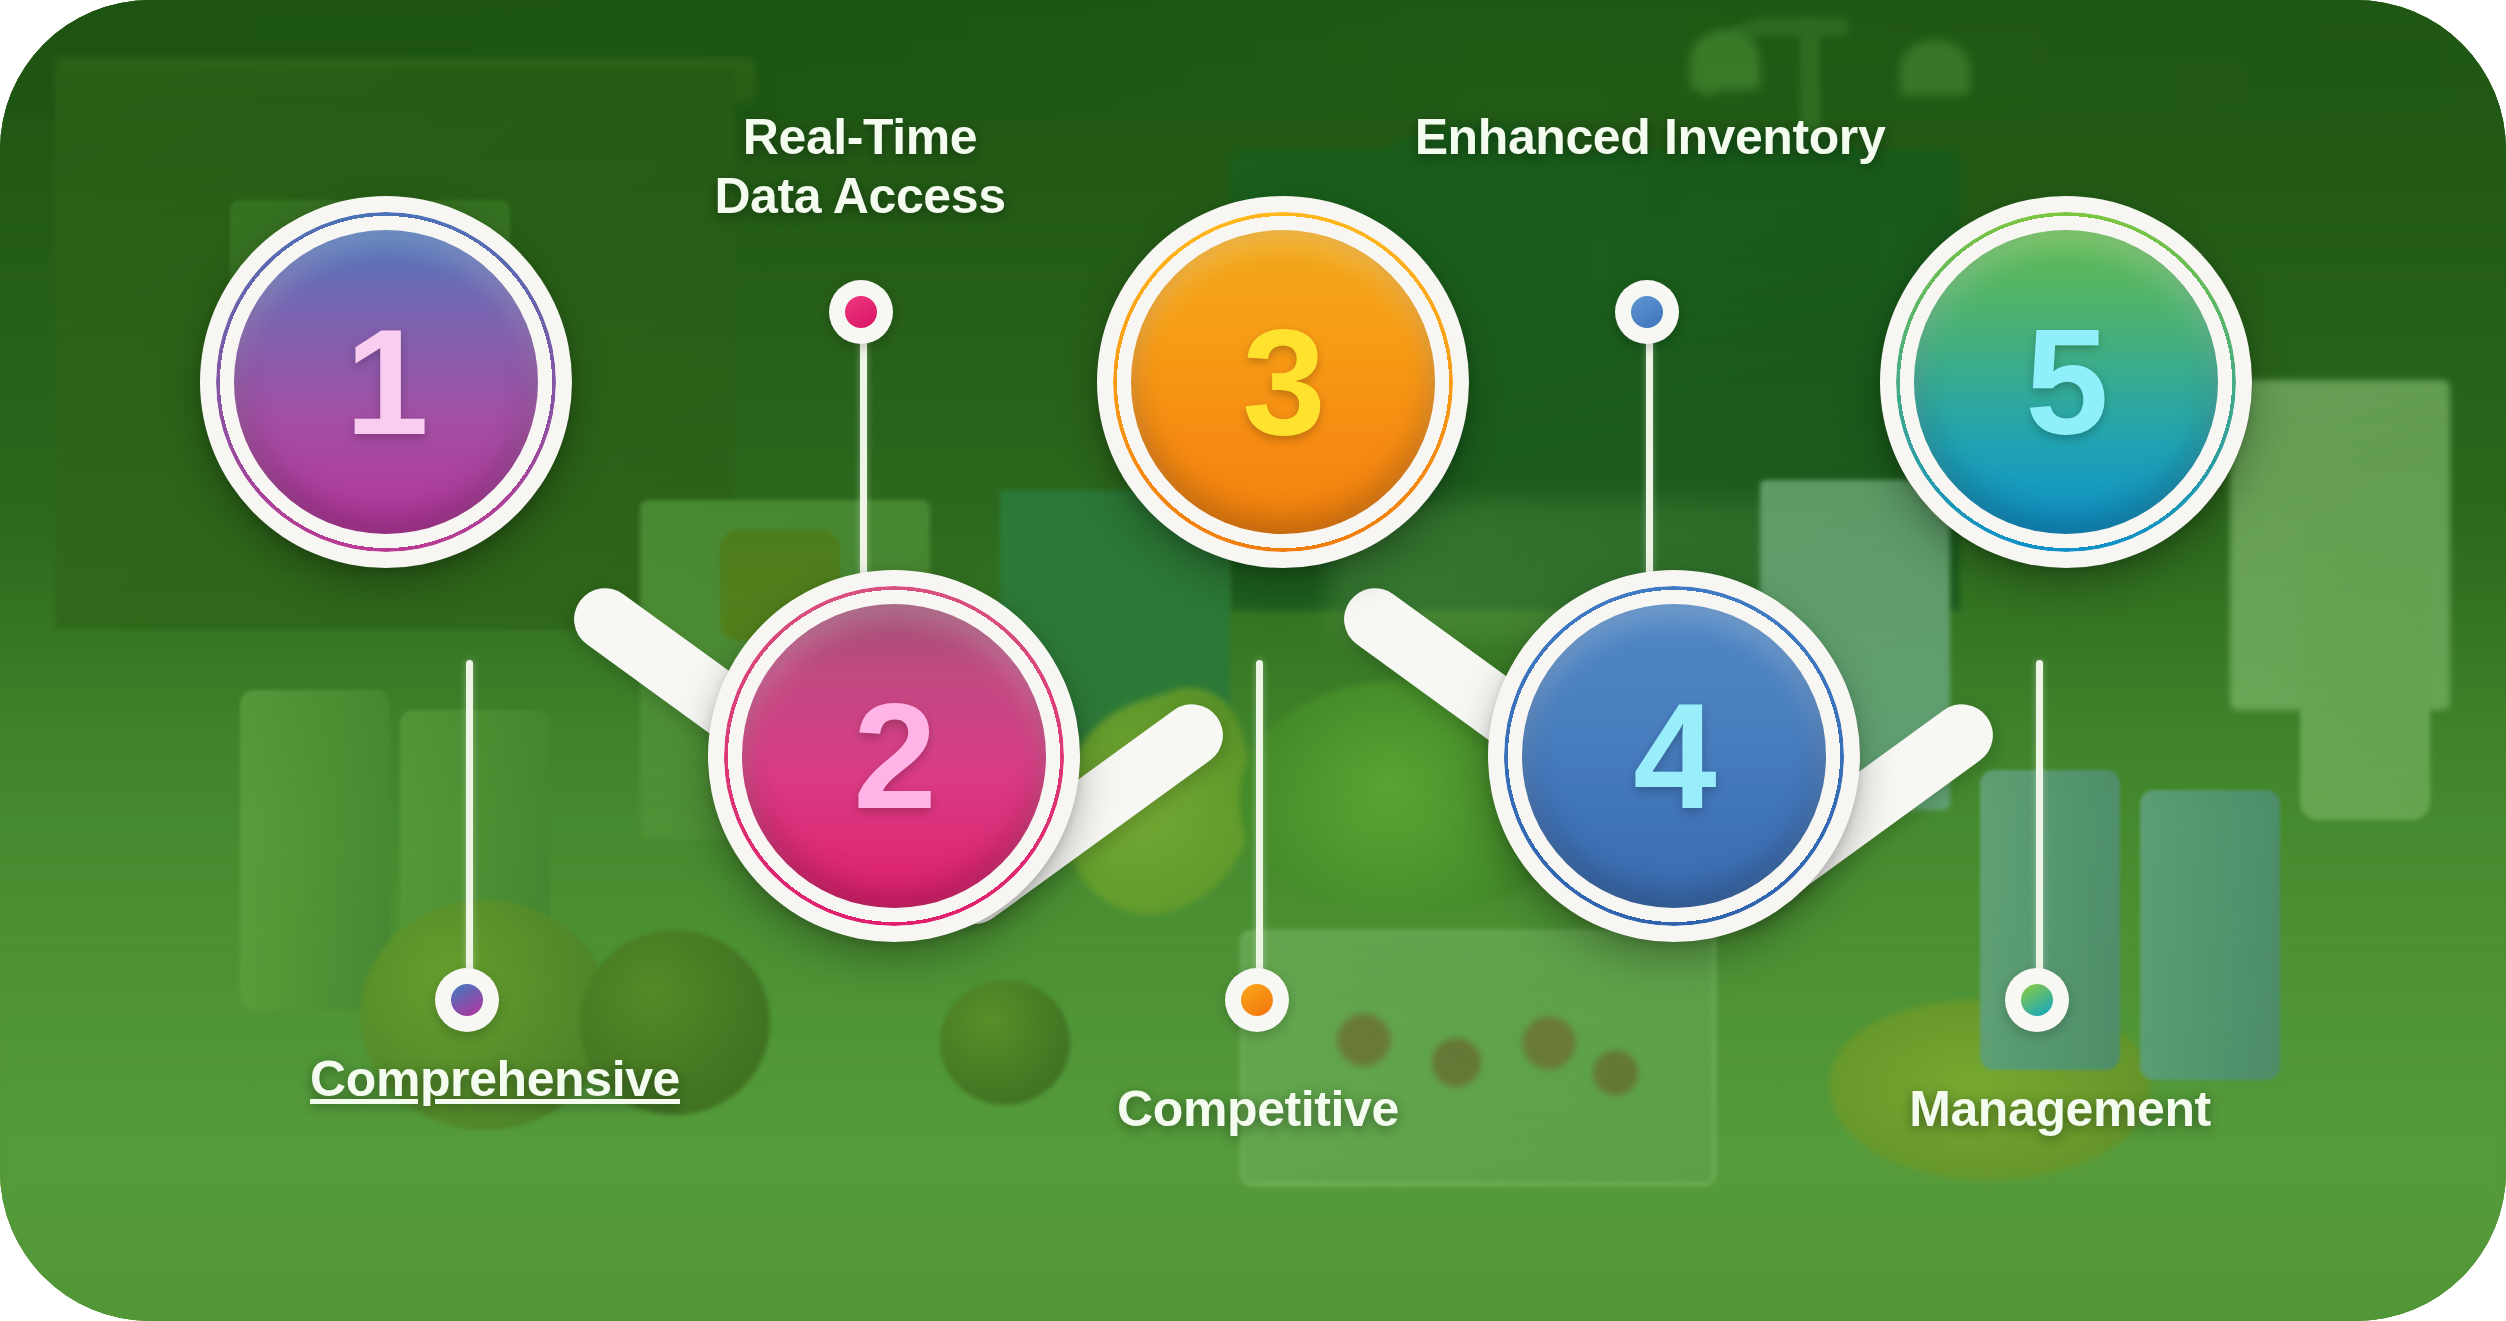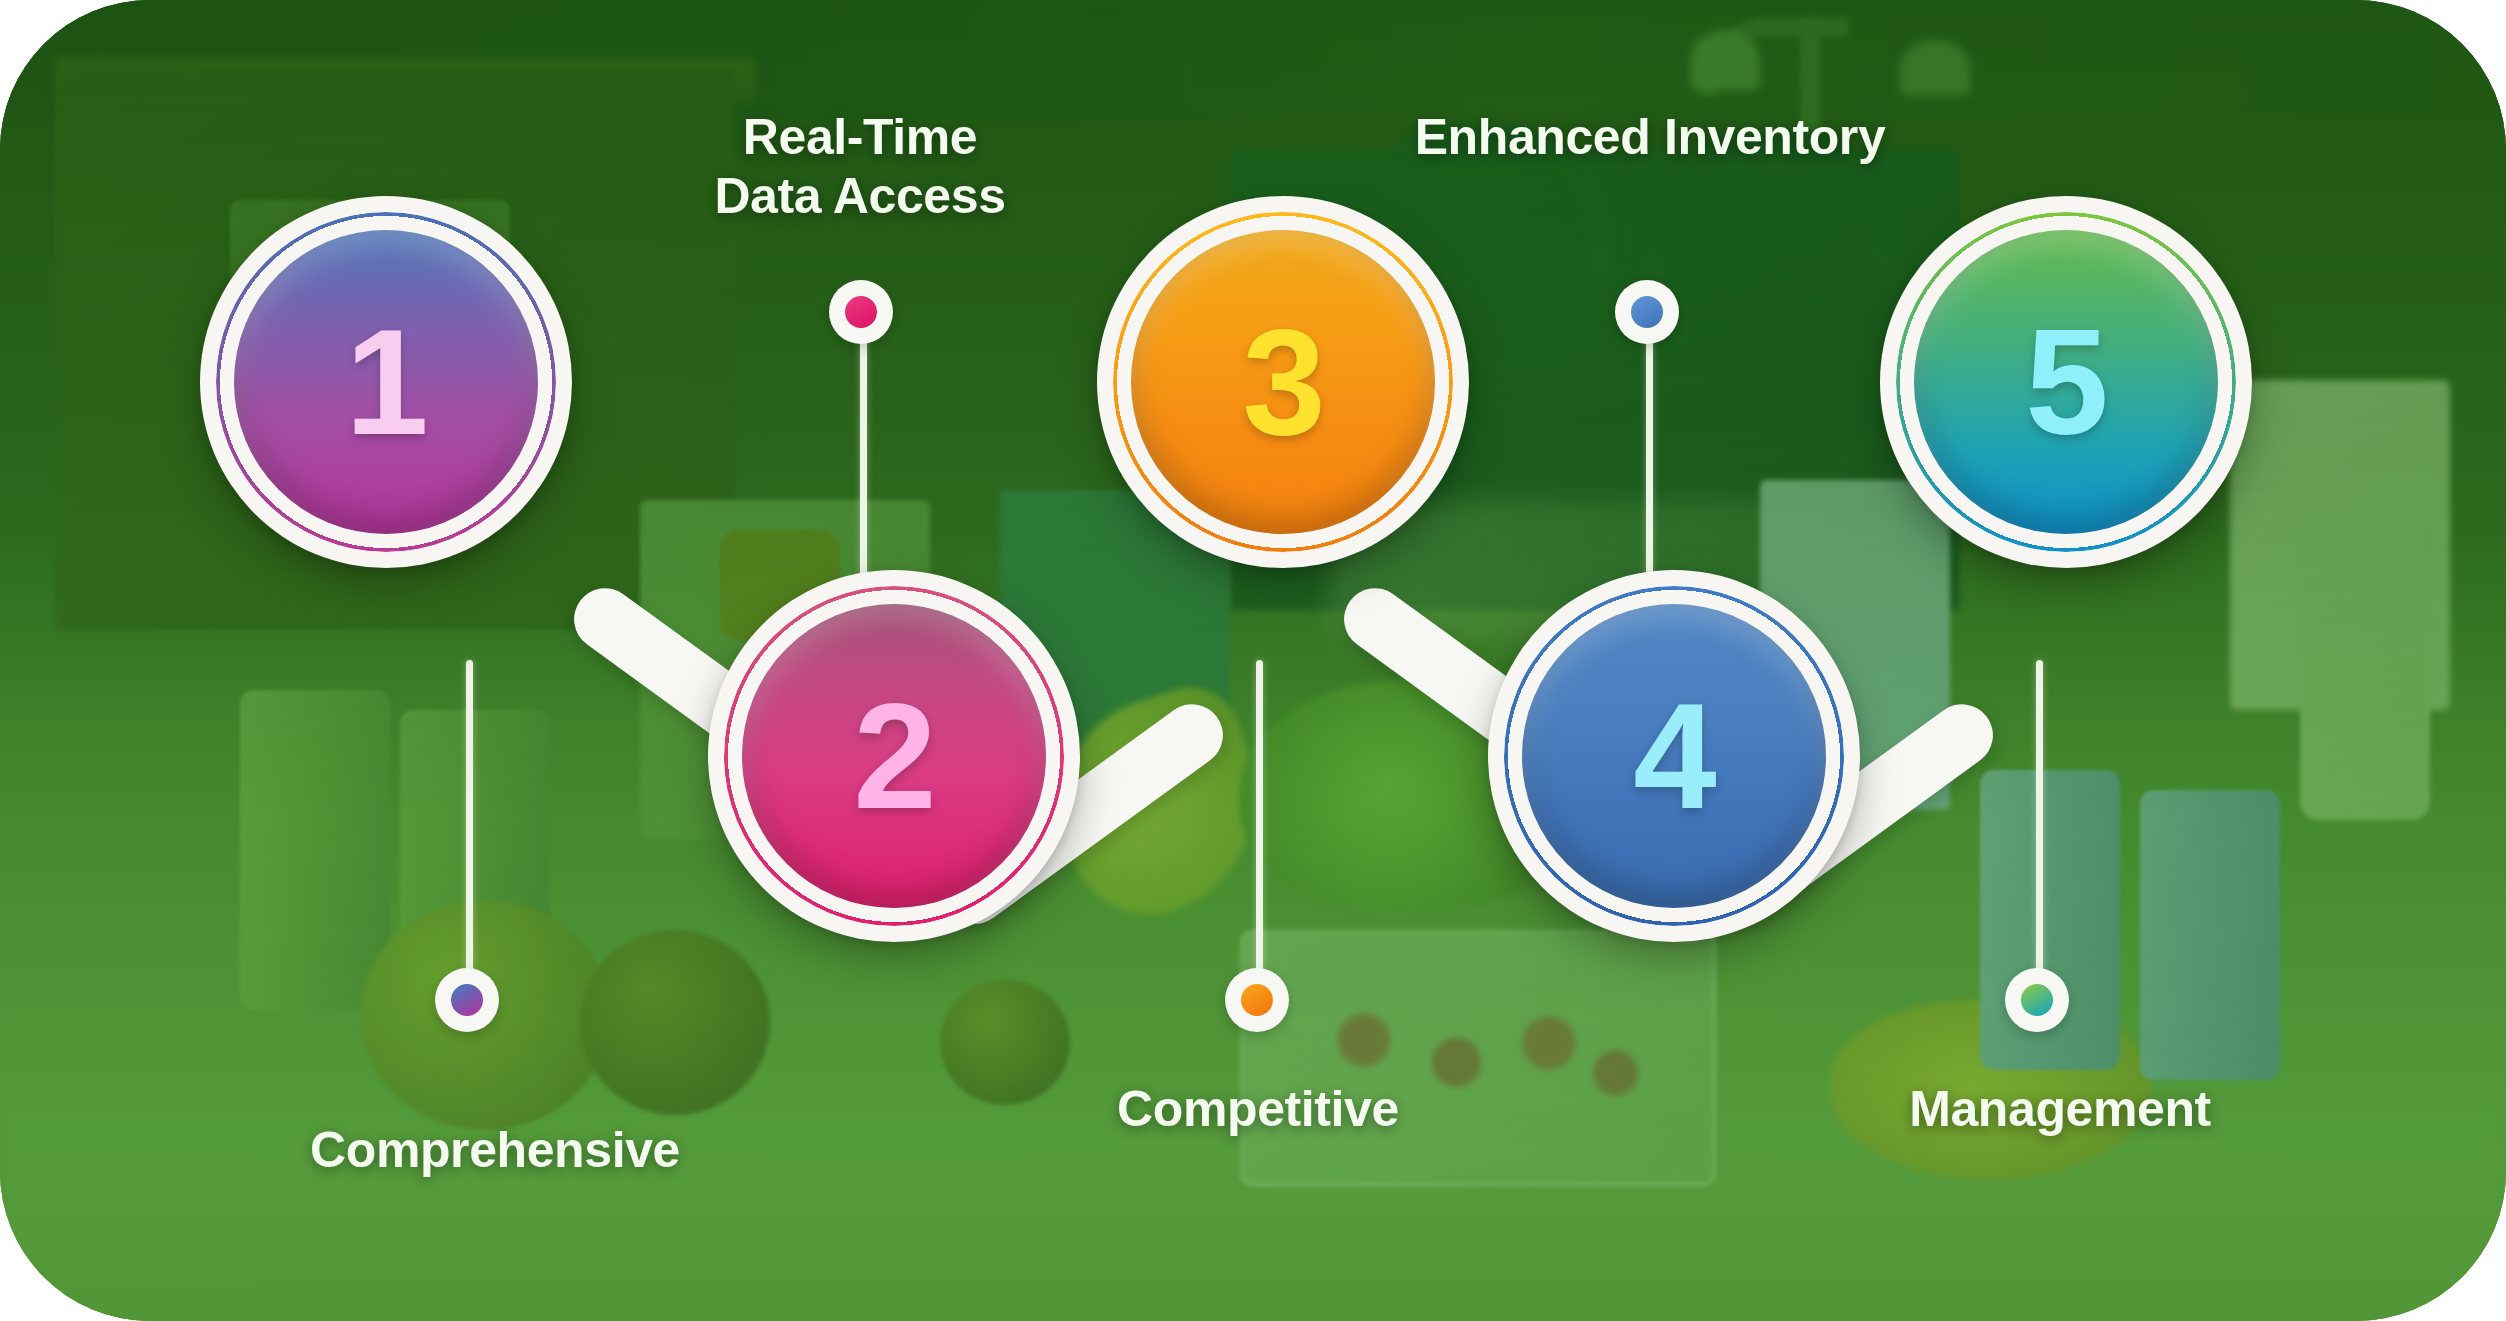--- a/index.html
+++ b/index.html
@@ -278,21 +278,21 @@
   .lead-5{left:2036px;top:660px;height:340px;}
   .dot-5{left:2005px;top:968px;--d:linear-gradient(150deg,#8fcc3f,#11a3c5);}
 
   
   .cap{
     position:absolute;text-align:center;color:#f4fbef;
     font-weight:800;font-size:50px;line-height:1.18;letter-spacing:-.4px;
     text-shadow:0 3px 12px rgba(0,0,0,.38);
     font-family:"Liberation Sans",sans-serif;
   }
-  .cap-1{left:195px;top:1121px;width:600px;}
+  .cap-1{left:195px;top:1050px;width:600px;text-decoration:underline;}
   .cap-2{left:600px;top:108px;width:520px;}
   .cap-3{left:958px;top:1080px;width:600px;text-align:center;}
   .cap-4{left:1330px;top:108px;width:640px;}
   .cap-5{left:1740px;top:1080px;width:640px;}
 </style>
 </head>
 <body>
 
 <div id="infographic">
 

